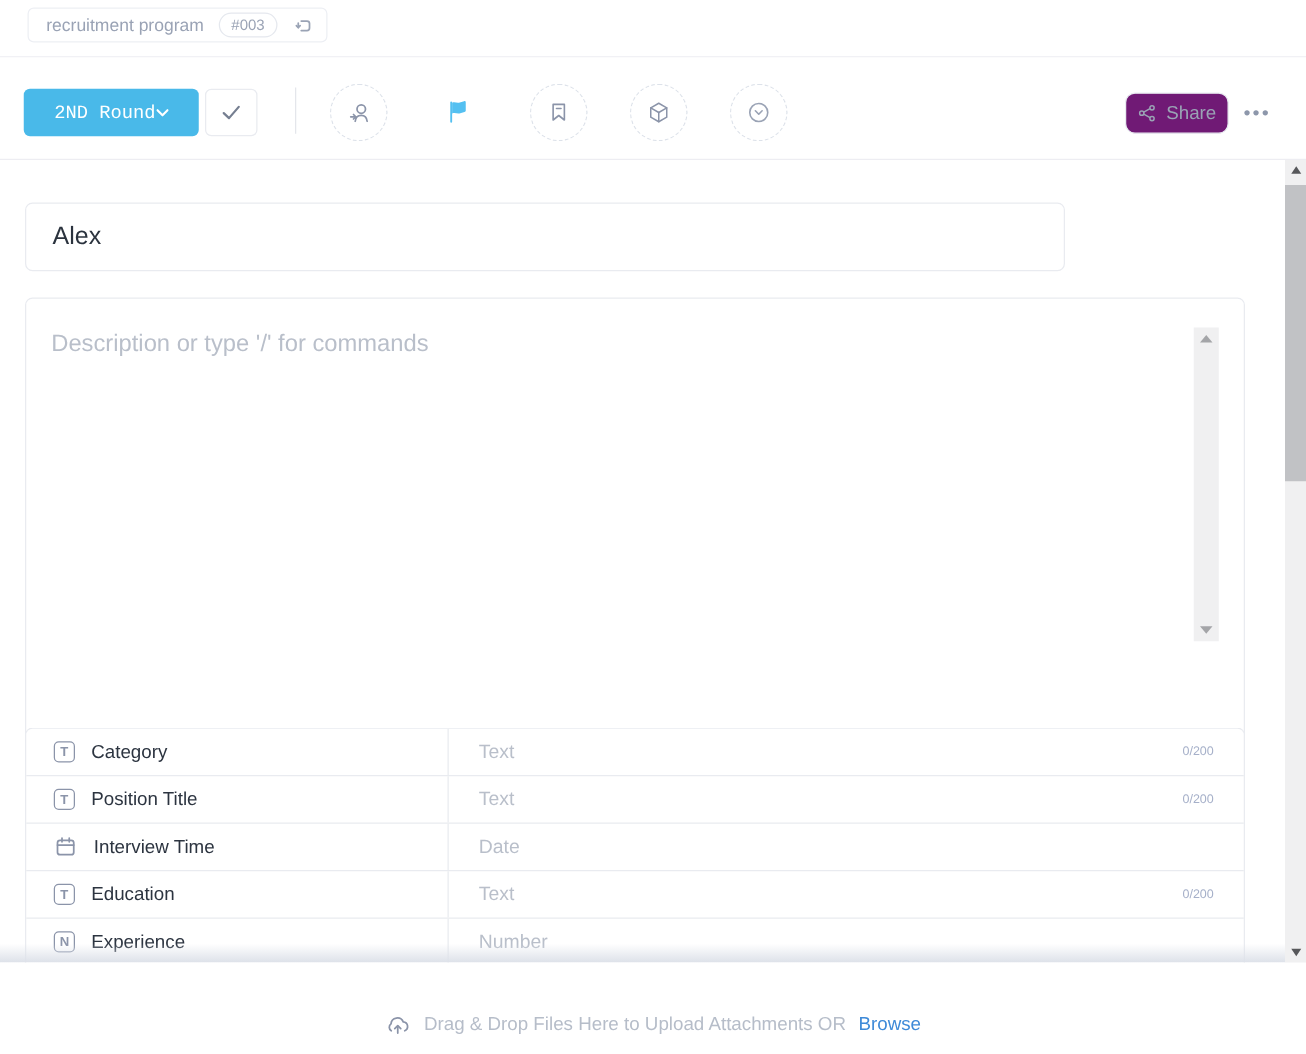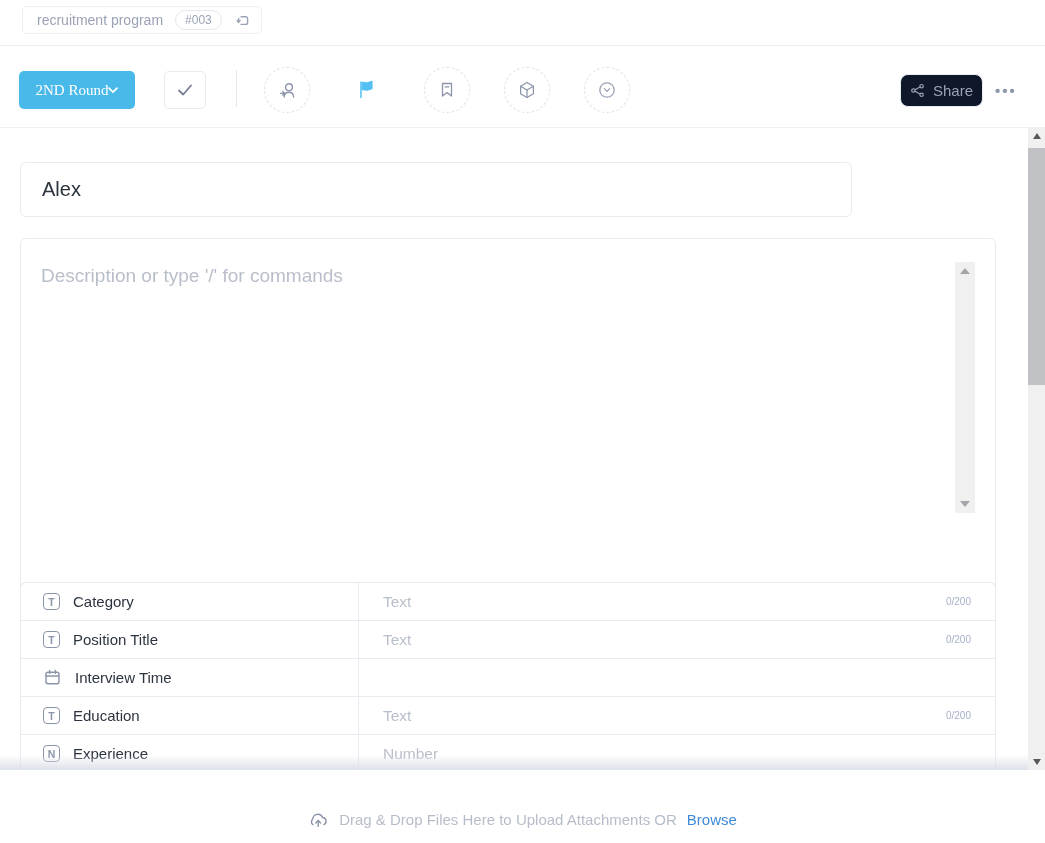--- a/index.html
+++ b/index.html
@@ -13,37 +13,37 @@
             align-items:center; gap:12px; padding:0 10px 0 14px;
             border:1px solid #edeff4; border-radius:5px; background:#fff;text-align:center; }
   .breadcrumb-name { font-size:14px; color:#9aa3b5; white-space:nowrap; }
   .task-id-badge { font-size:12px; color:#9aa3b5; border:1px solid #e5e8ee;
             border-radius:11px; padding:2px 9px; line-height:14px; }
   .icon-svg { display:block; }
 
   
   .toolbar { position:absolute; top:46px; left:0; right:0; height:82px; background:#fff;
              border-bottom:1px solid #ededf2; }
-  .status-btn { position:absolute; left:19px; top:25px; width:116px; height:38px;
+  .status-btn { position:absolute; left:19px; top:25px; width:140px; height:38px;
              background:#49b9e9; border:none; border-radius:5px; color:#fff;
-             font-size:15px; font-family:Liberation Serif, serif; display:flex; align-items:center;
+             font-size:15px; font-family:Liberation Mono, monospace; display:flex; align-items:center;
              justify-content:center; cursor:pointer; }
   .check-btn { position:absolute; left:164px; top:25px; width:42px; height:38px;
              background:#fff; border:1px solid #e9ebf0; border-radius:5px;
              display:flex; align-items:center; justify-content:center; cursor:pointer; }
   .tb-divider { position:absolute; left:236px; top:24px; width:1px; height:37px;
              background:#e4e6eb; }
   .icon-circle { position:absolute; top:21px; width:46px; height:46px;
              border:1px dashed #dde2ea; border-radius:50%; background:#fff;
              display:flex; align-items:center; justify-content:center; cursor:pointer; }
   .flag-btn { position:absolute; left:352px; top:30px; width:28px; height:28px;
              display:flex; align-items:center; justify-content:center; cursor:pointer;
              background:none; border:none; }
   .share-btn { position:absolute; left:900px; top:28px; width:83px; height:33px;
-             background:#0f172a; border:1px solid #e9ecf1; border-radius:8px;
+             background:#701a75; border:1px solid #e9ecf1; border-radius:8px;
              display:flex; align-items:center; justify-content:center; gap:8px;
              color:#9aa3b5; font-size:15px; font-family:inherit; cursor:pointer; }
   .more-btn { position:absolute; left:995px; top:28px; height:33px; border:none;
              background:none; display:flex; align-items:center; color:#8d97ab;
              font-size:15px; font-weight:bold; letter-spacing:2px; cursor:pointer;
              font-family:inherit; }
 
   
   .content { position:absolute; top:128px; left:0; right:0; height:642px;
              background:#fff; overflow:hidden; }
@@ -247,20 +247,24 @@
       <div class="row-left">
         <span>
           <svg class="icon-svg" width="19" height="19" viewBox="0 0 19 19" fill="none" stroke="#8b94a9" stroke-width="1.4" stroke-linecap="round" stroke-linejoin="round">
             <rect x="3" y="4.2" width="13" height="11.5" rx="2"></rect>
             <path d="M3 8 H16"></path>
             <path d="M6.6 2.4 V5.4 M12.4 2.4 V5.4"></path>
           </svg>
         </span>
         <span class="field-label">Interview Time</span>
       </div>
+      <div class="row-right">
+        <span class="field-placeholder">Date</span>
+        <span class="field-counter"></span>
+      </div>
     </div>
 
     <div class="field-row">
       <div class="row-left">
         <span class="letter-icon">T</span>
         <span class="field-label">Education</span>
       </div>
       <div class="row-right">
         <span class="field-placeholder">Text</span>
         <span class="field-counter">0/200</span>

